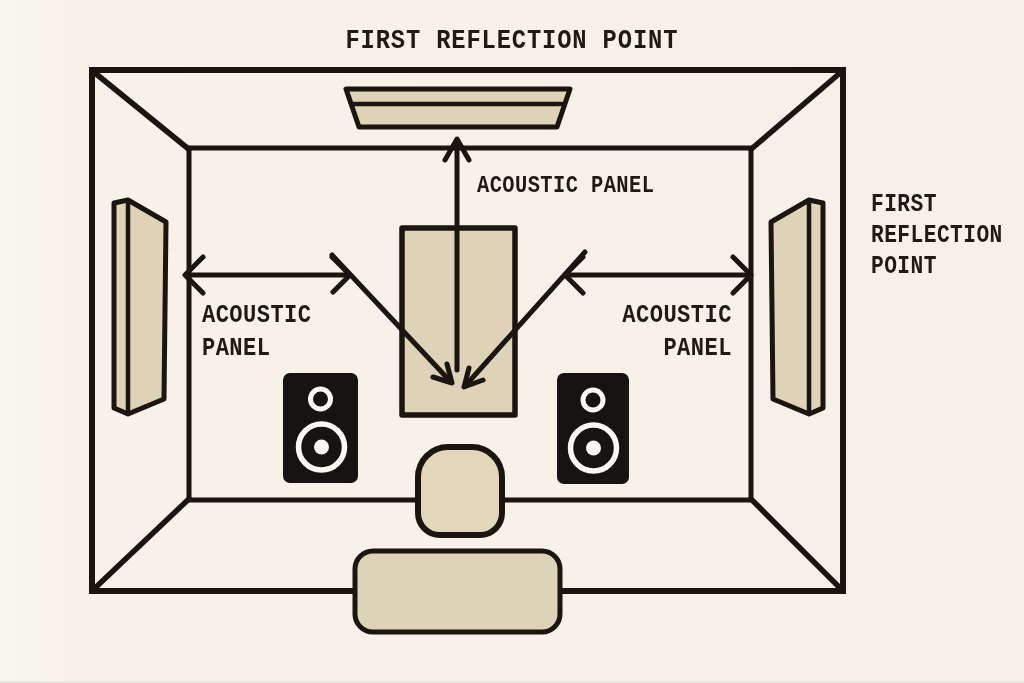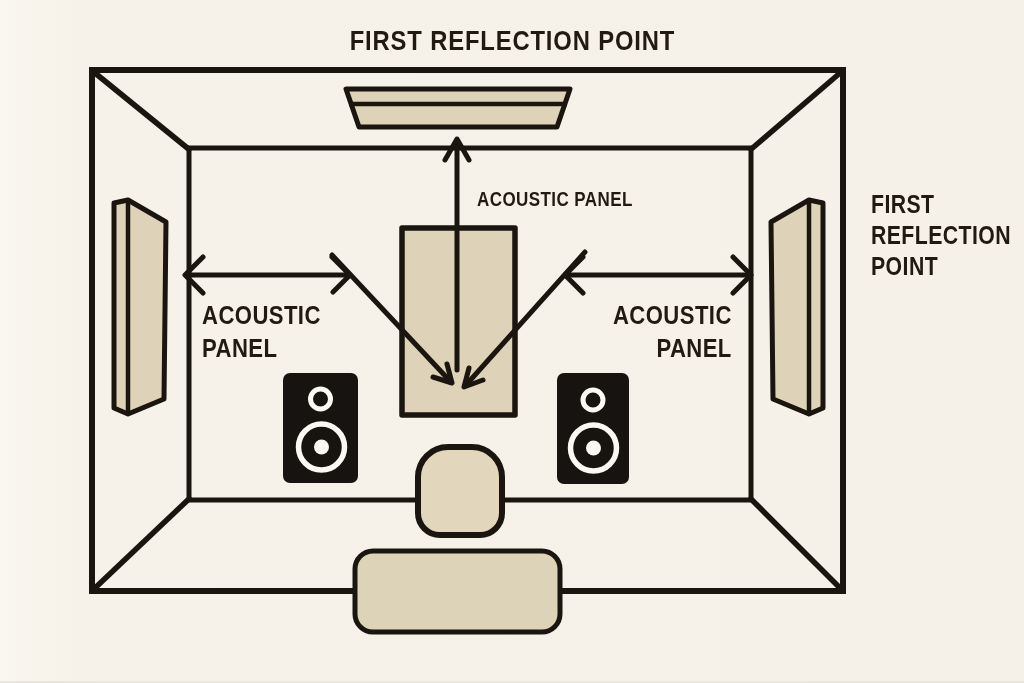--- a/index.html
+++ b/index.html
@@ -1,39 +1,39 @@
 <!DOCTYPE html>
 <html><head>
 <meta charset="utf-8">
 <style>
   html,body{margin:0;padding:0;background:#e9e6de;}
   .canvas{
     position:relative;
     width:1024px;height:681px;
     overflow:hidden;
     background:linear-gradient(90deg,#faf7f0 0%,#f6f2e9 7%,#f5f1e8 100%);
-    font-family:Liberation Sans, sans-serif;
+    font-family:Liberation Mono, monospace;
   }
   svg{position:absolute;left:0;top:0;}
   .txt{
     position:absolute;
     color:#201a13;
     font-weight:700;
     white-space:nowrap;
   }
   .cond{display:inline-block;transform:scaleX(0.85);}
   .title{
     left:0;right:0;top:25px;
     text-align:center;
     font-size:28px;letter-spacing:1px;
   }
   .title .cond{transform-origin:center top;}
   .center-panel-label{
-    left:477px;top:188px;
-    font-size:20px;letter-spacing:0.5px;
+    left:477px;top:172px;
+    font-size:24px;letter-spacing:0.5px;
   }
   .center-panel-label .cond{transform-origin:left top;}
   .left-panel-label{
     left:202px;top:299px;
     font-size:26px;line-height:33px;letter-spacing:0.5px;
   }
   .left-panel-label .cond{transform-origin:left top;}
   .right-panel-label{
     right:292px;top:299px;
     text-align:right;

